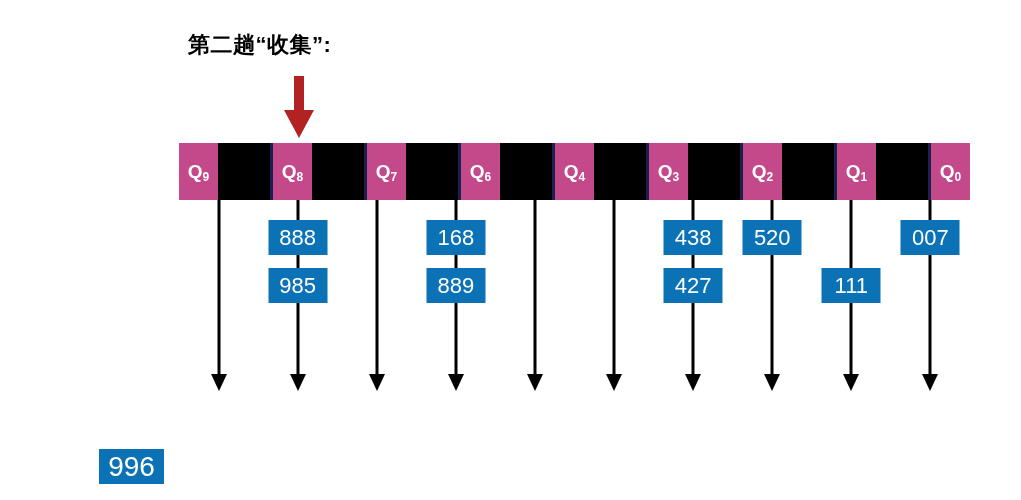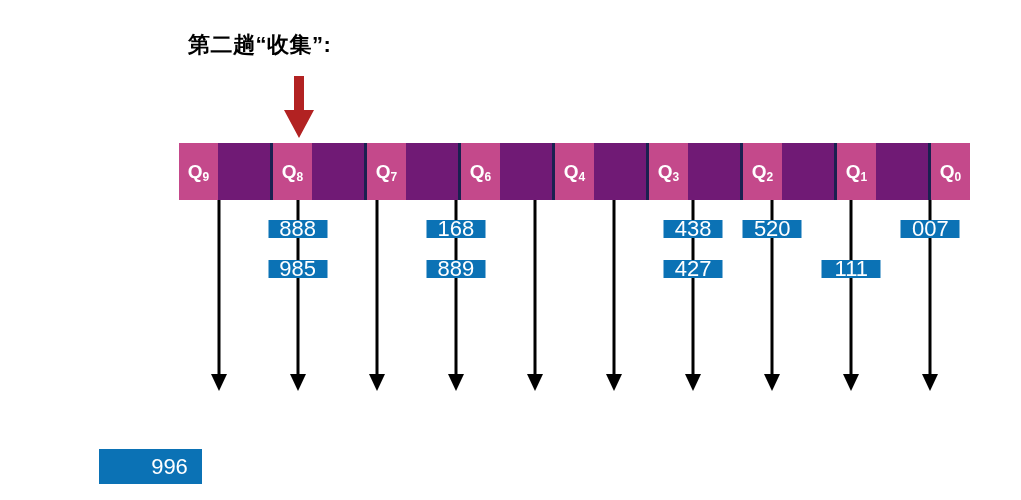--- a/index.html
+++ b/index.html
@@ -38,21 +38,21 @@
   }
 
   
   #queue-bar {
     position: absolute;
     left: 179px;
     top: 143px;
     width: 791px;
     height: 57px;
     display: flex;
-    background: #701a75;
+    background: #000000;
     gap: 36px;
   }
   .queue-cell {
     position: relative;
     flex: 1 1 0;
     display: flex;
     align-items: center;
     justify-content: center;
     background: #C4498B;
     box-sizing: border-box;
@@ -102,47 +102,46 @@
     height: 0;
     border-left: 8px solid transparent;
     border-right: 8px solid transparent;
     border-top: 17px solid #000000;
   }
   .val-box {
     position: absolute;
     left: 50%;
     transform: translateX(-50%);
     width: 59px;
-    height: 18px;
+    height: 35px;
     background: #0B72B5;
     color: #ffffff;
     font-size: 22px;
     font-weight: normal;
     display: flex;
     align-items: center;
     justify-content: center;
     box-sizing: border-box;
   }
   .val-box.slot0 { top: 20px; }
-  .val-box.slot1 { top: 60px; }
+  .val-box.slot1 { top: 68px; }
 
   
   #output-box {
     position: absolute;
     left: 99px;
     top: 449px;
     width: 65px;
     height: 35px;
     background: #0B72B5;
     color: #ffffff;
-    font-size: 22px;
+    font-size: 28px;
     display: flex;
     align-items: center;
     justify-content: center;
-    padding-left: 38px;
   }
 </style>
 </head>
 <body>
 
 <div id="canvas">
 
   <div id="title">第二趟“收集”:</div>
 
   <div id="red-arrow">

